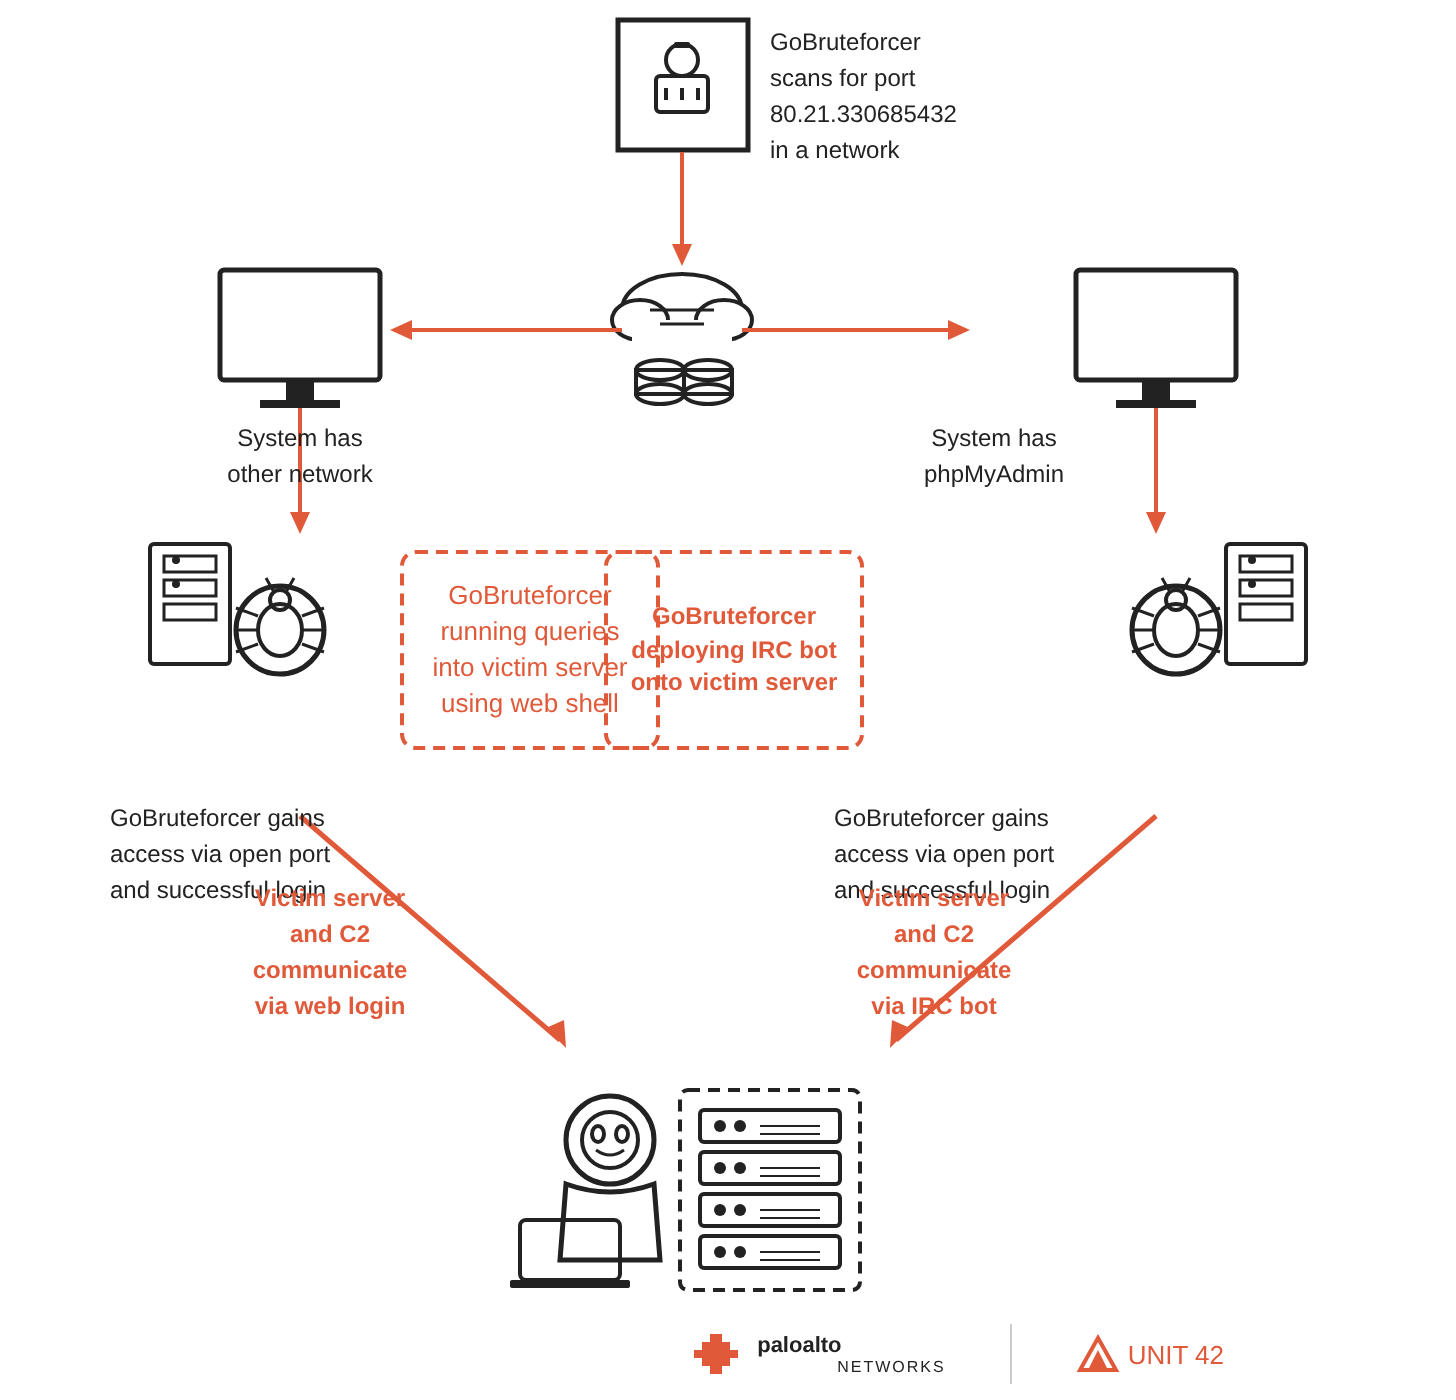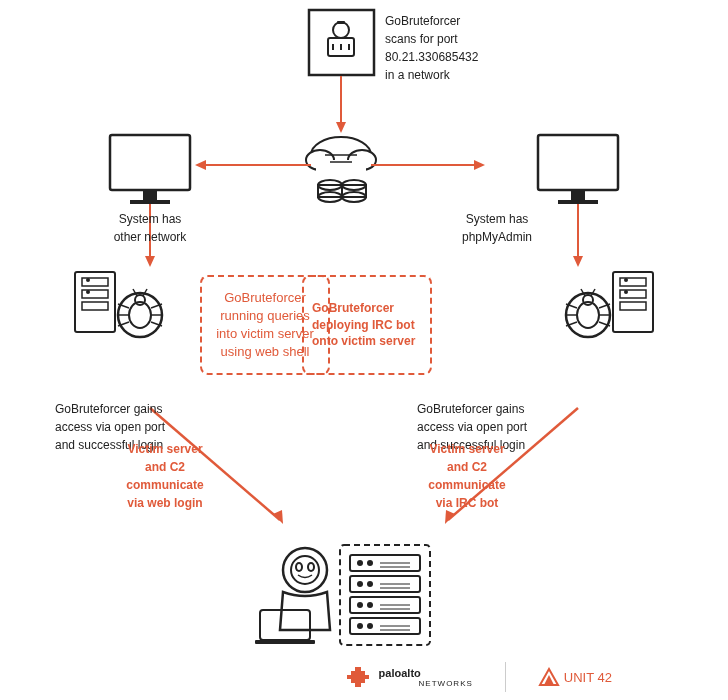--- a/index.html
+++ b/index.html
@@ -39,21 +39,21 @@
       align-items: center;
     }
     .dashed-right {
       position: absolute;
       right: 200px;
       top: 275px;
       width: 130px;
       border: 2px dashed #e05a3a;
       border-radius: 8px;
       padding: 8px;
-      text-align: left;
+      text-align: center;
       font-size: 12px;
       color: #e05a3a;
       font-weight: bold;
       line-height: 1.4;
       height: 100px;
       display: flex;
       align-items: center;
     }
 
     

